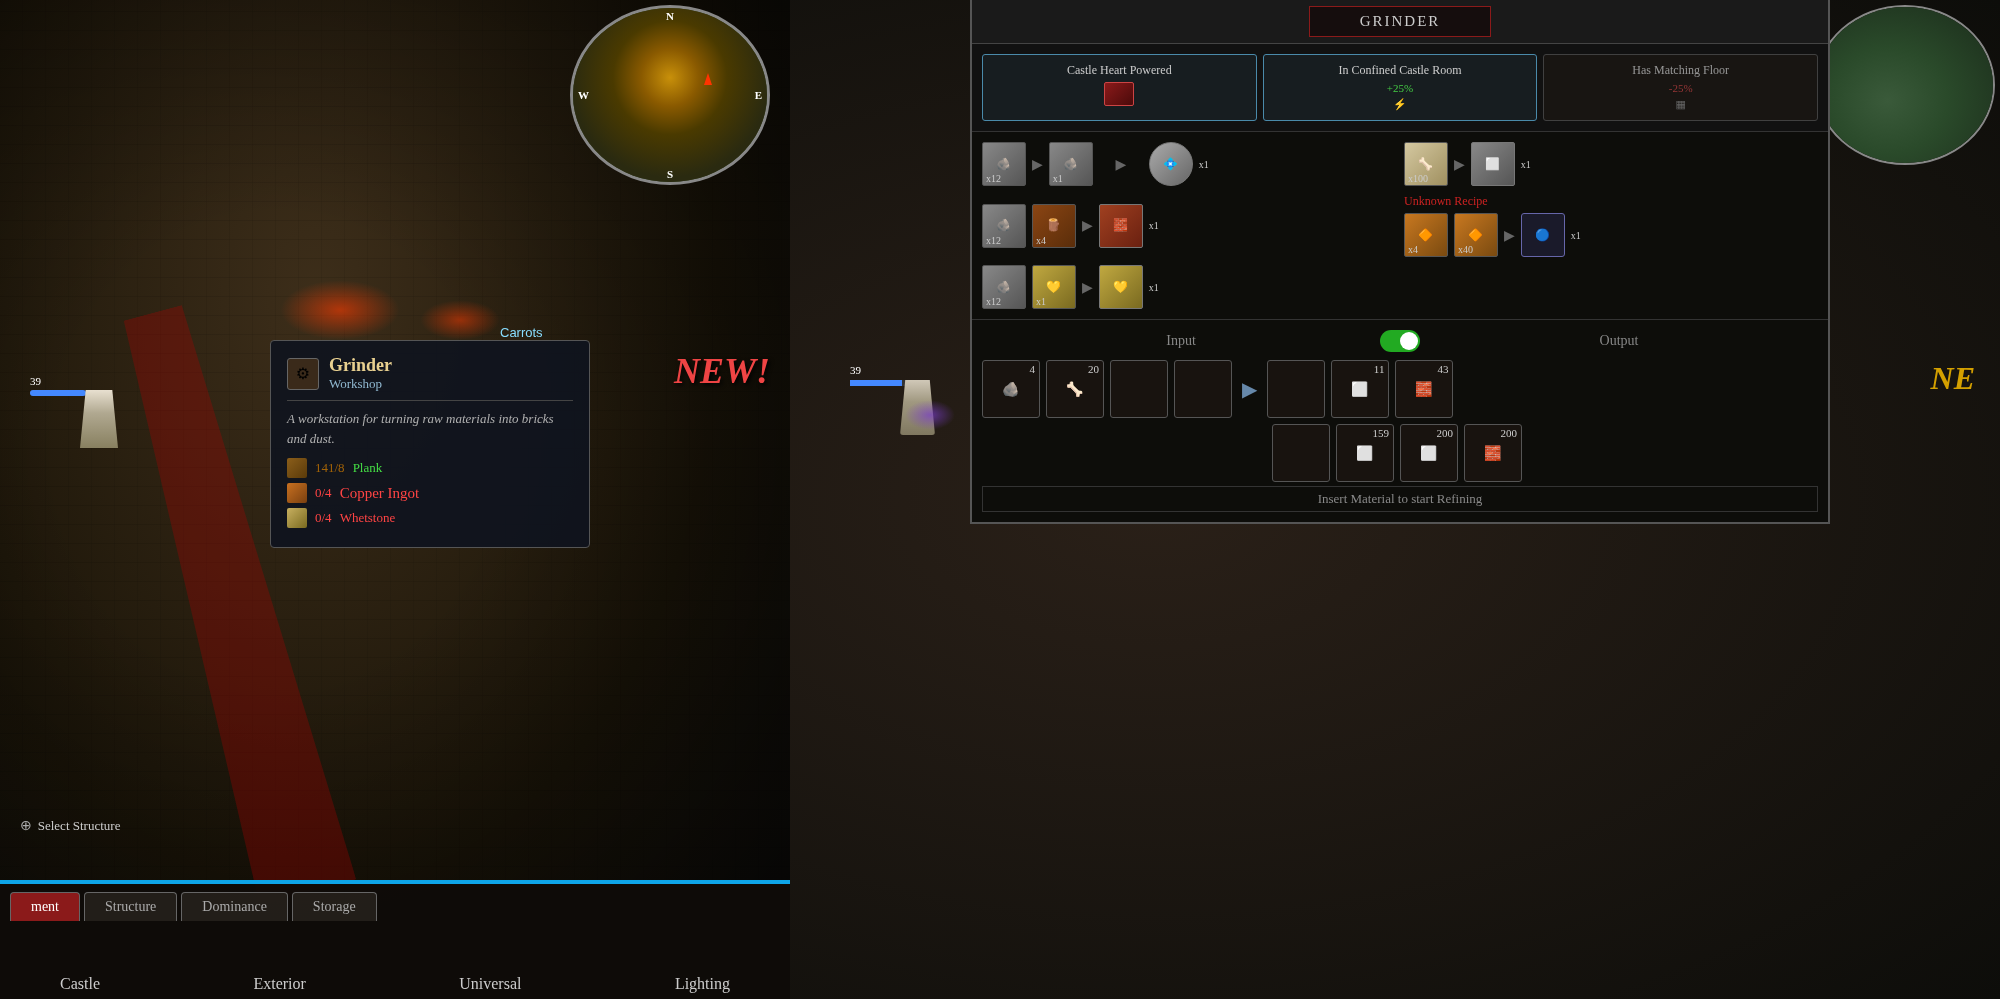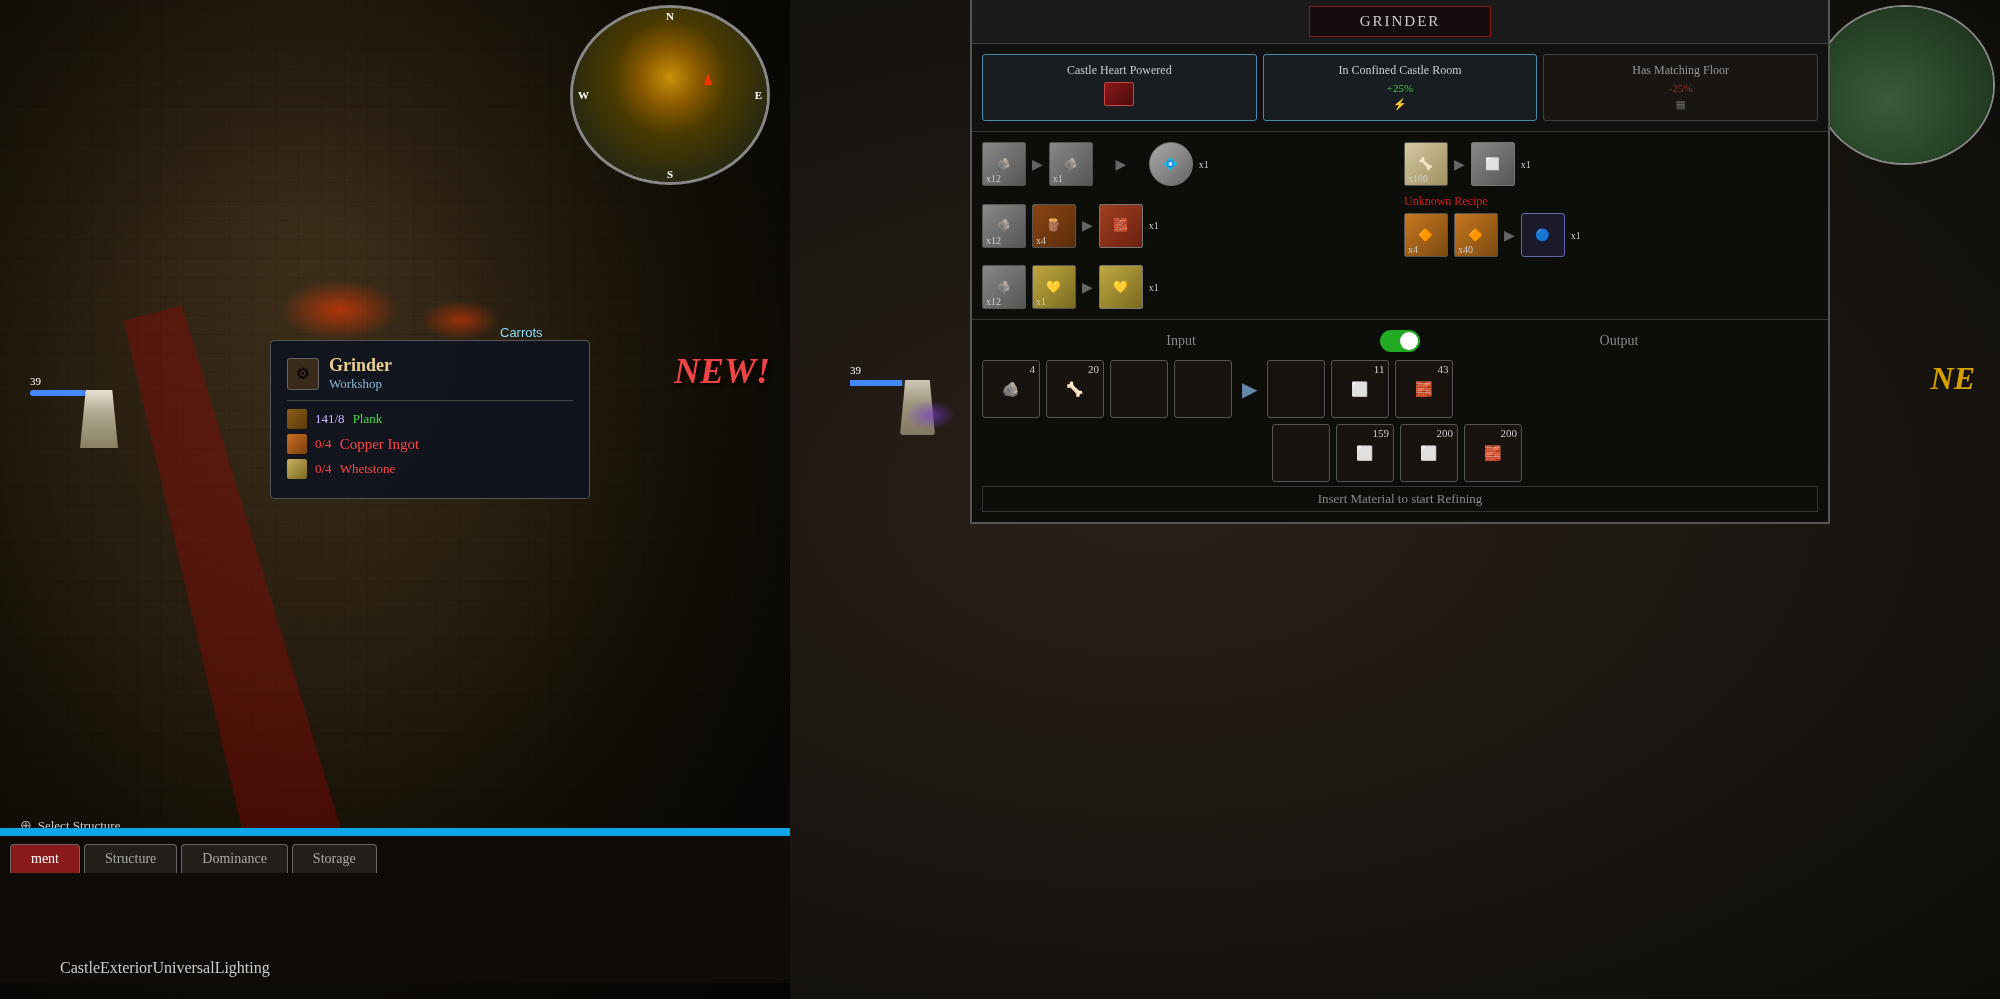--- a/index.html
+++ b/index.html
@@ -281,21 +281,21 @@
     }
 
     .resource-icon.plank { background: linear-gradient(135deg, #8B5E1A, #5a3a0a); }
     .resource-icon.copper { background: linear-gradient(135deg, #c87020, #7a4010); }
     .resource-icon.whet { background: linear-gradient(135deg, #c8b060, #7a6a20); }
 
     .resource-count {
       font-size: 13px;
     }
 
-    .resource-count.green { color: #c4b5fd; }
+    .resource-count.green { color: #a16207; }
     .resource-count.red { color: #ff4444; }
 
     
     .select-structure {
       position: absolute;
       bottom: 165px;
       left: 20px;
       color: #ccc;
       font-size: 13px;
       display: flex;
@@ -304,26 +304,26 @@
     }
 
     .cursor-icon {
       color: #aaa;
       font-size: 14px;
     }
 
     
     .bottom-bar {
       position: absolute;
-      bottom: 16px;
+      bottom: 0;
       left: 0;
       right: 0;
-      height: 155px;
+      height: 119px;
       background: rgba(15, 12, 8, 0.95);
-      border-top: 8px solid #0ea5e9;
+      border-top: 4px solid #0ea5e9;
     }
 
     .bottom-tabs {
       display: flex;
       padding: 0 10px;
       gap: 4px;
       padding-top: 8px;
     }
 
     .bottom-tab {
@@ -370,21 +370,21 @@
       text-align: center;
     }
 
     
     .bottom-nav-labels {
       position: absolute;
       bottom: 6px;
       left: 0;
       right: 0;
       display: flex;
-      justify-content: flex-start;
+      justify-content: space-between;
       padding: 0 60px;
     }
 
     .bottom-nav-label {
       color: #ccc;
       font-size: 16px;
     }
 
     
     .right-panel {
@@ -802,20 +802,21 @@
 
   <div class="tooltip-box">
     <div class="tooltip-header">
       <div class="tooltip-icon">⚙</div>
       <div>
         <div class="tooltip-title">Grinder</div>
         <div class="tooltip-subtitle">Workshop</div>
       </div>
     </div>
     <div class="tooltip-divider"></div>
+    <div class="tooltip-desc">A workstation for turning raw materials into bricks and dust.</div>
 
     <div class="resource-item">
       <div class="resource-icon plank"></div>
       <span class="resource-count green">141/8</span>
       <span style="color:#44dd44;font-size:13px;">Plank</span>
     </div>
     <div class="resource-item">
       <div class="resource-icon copper"></div>
       <span class="resource-count red">0/4</span>
       <span style="color:#ff4444;font-size:15px;">Copper Ingot</span>

